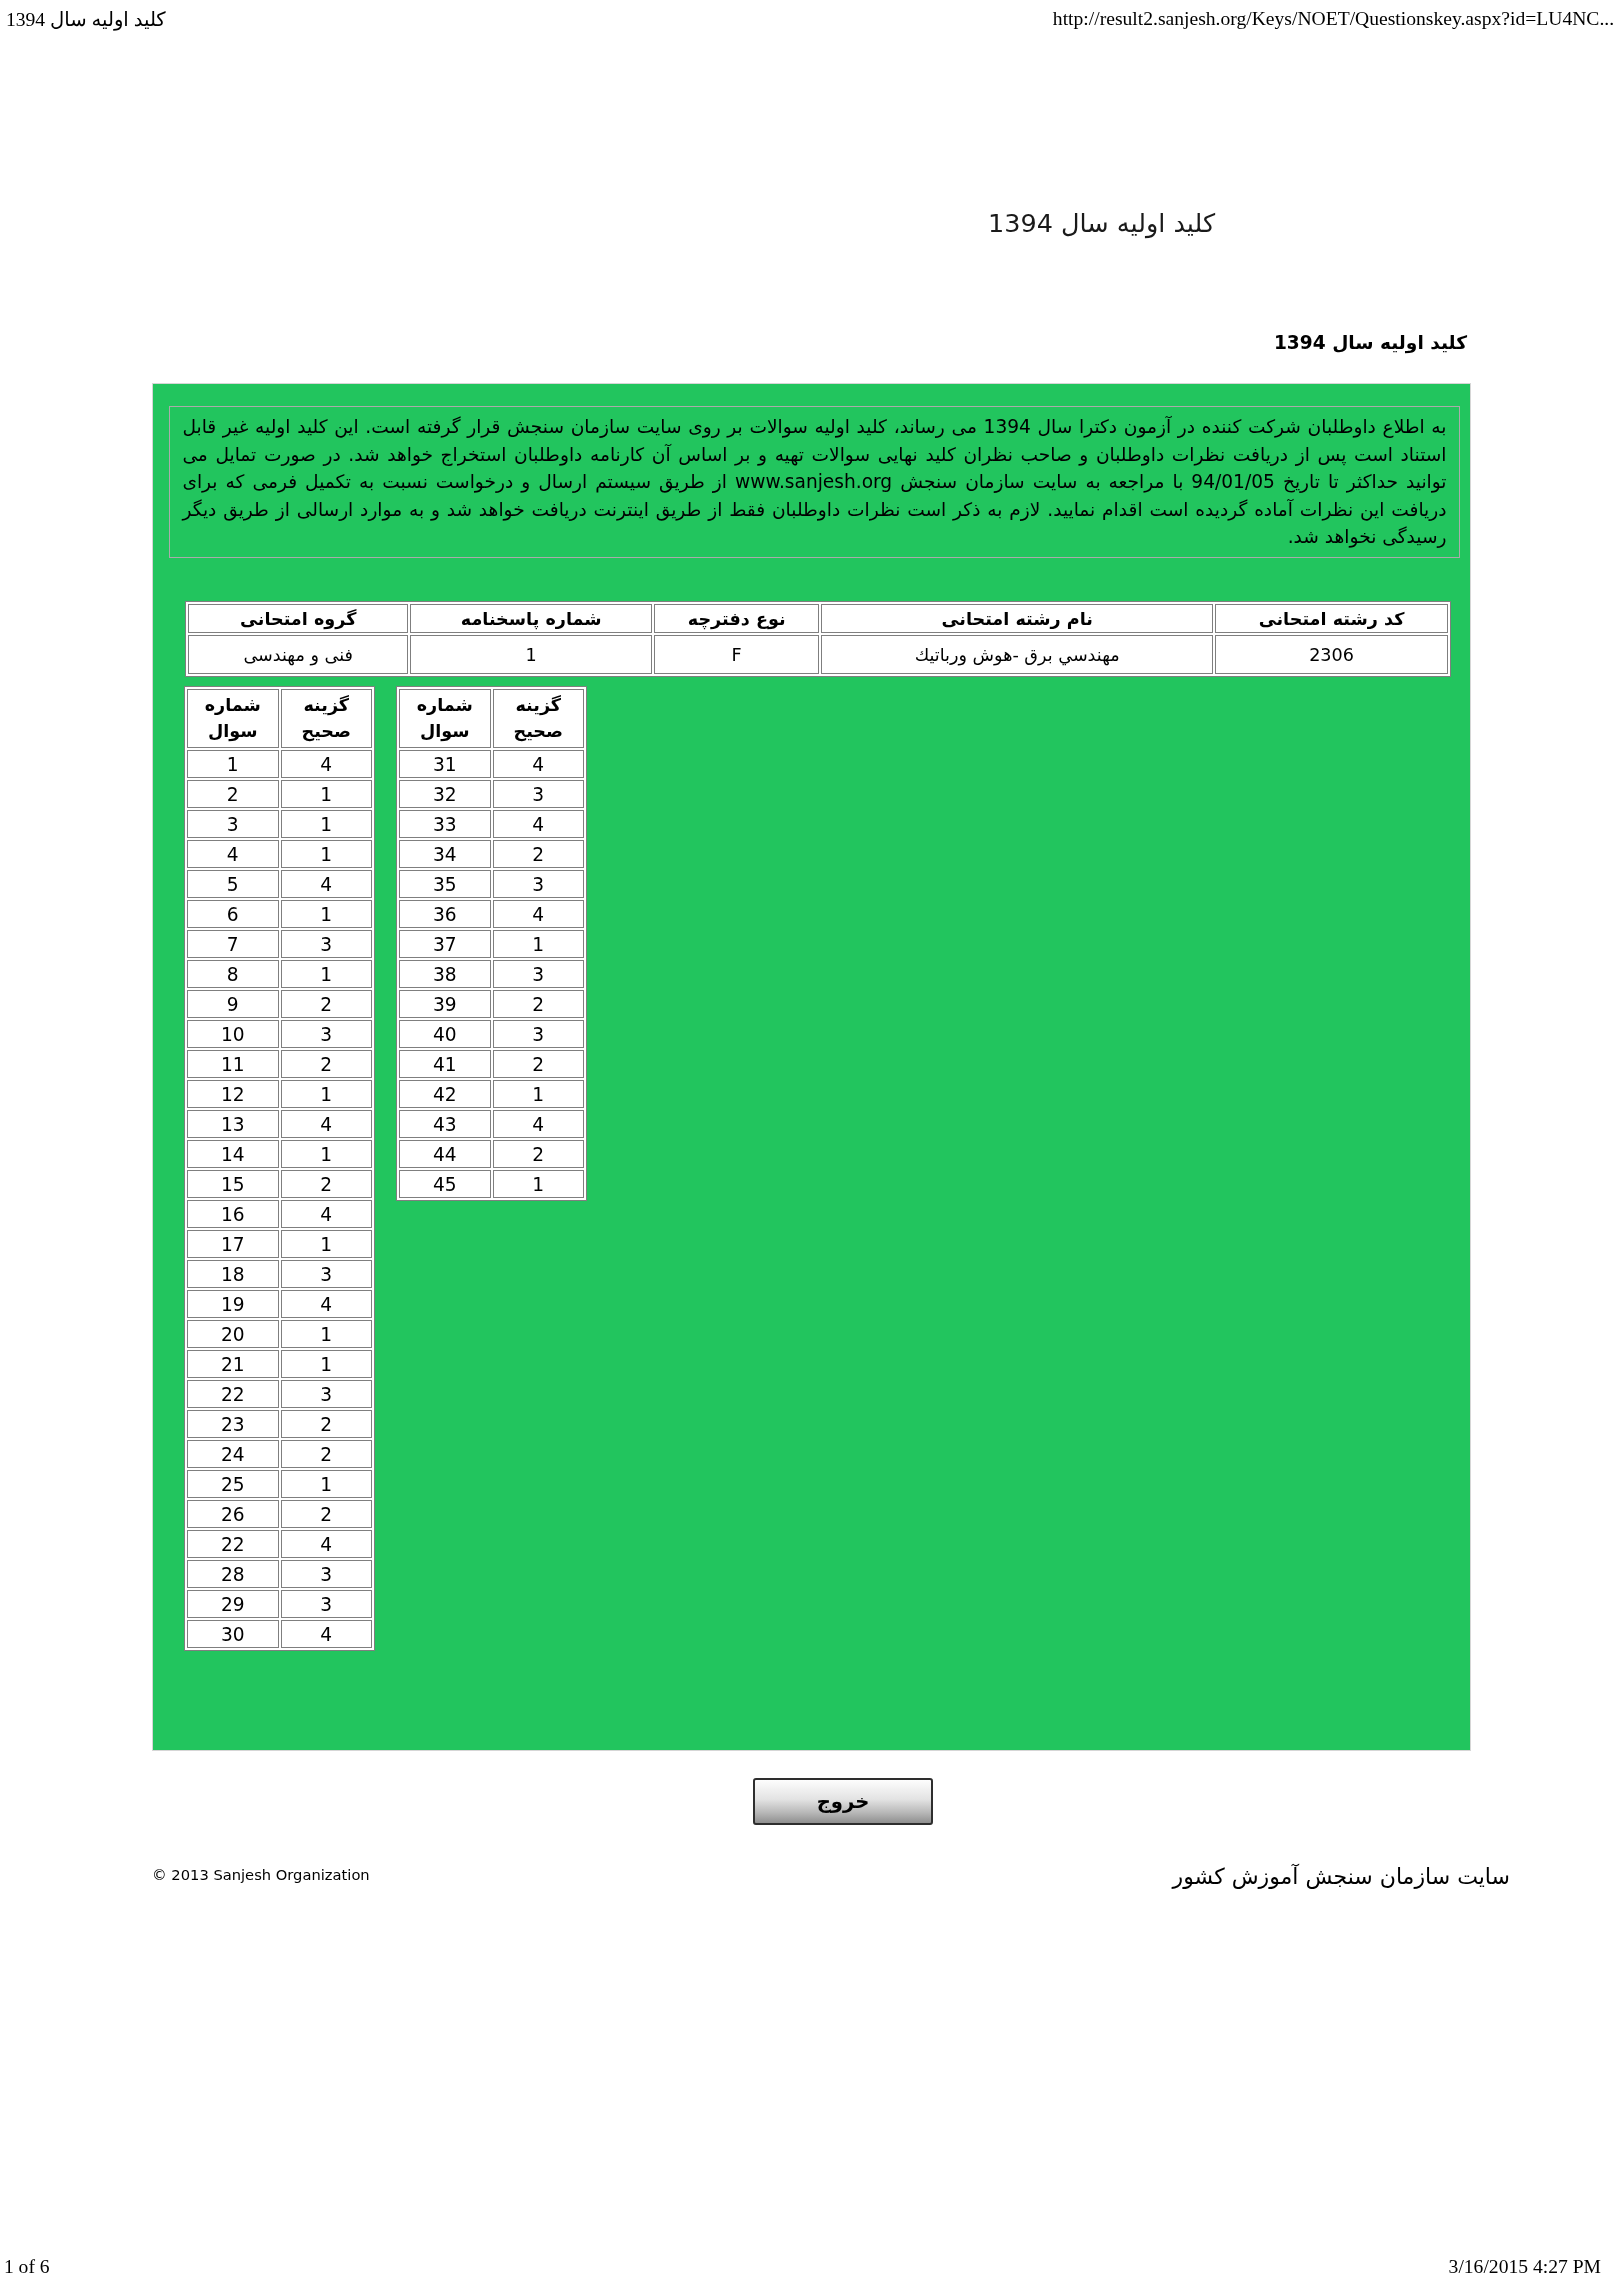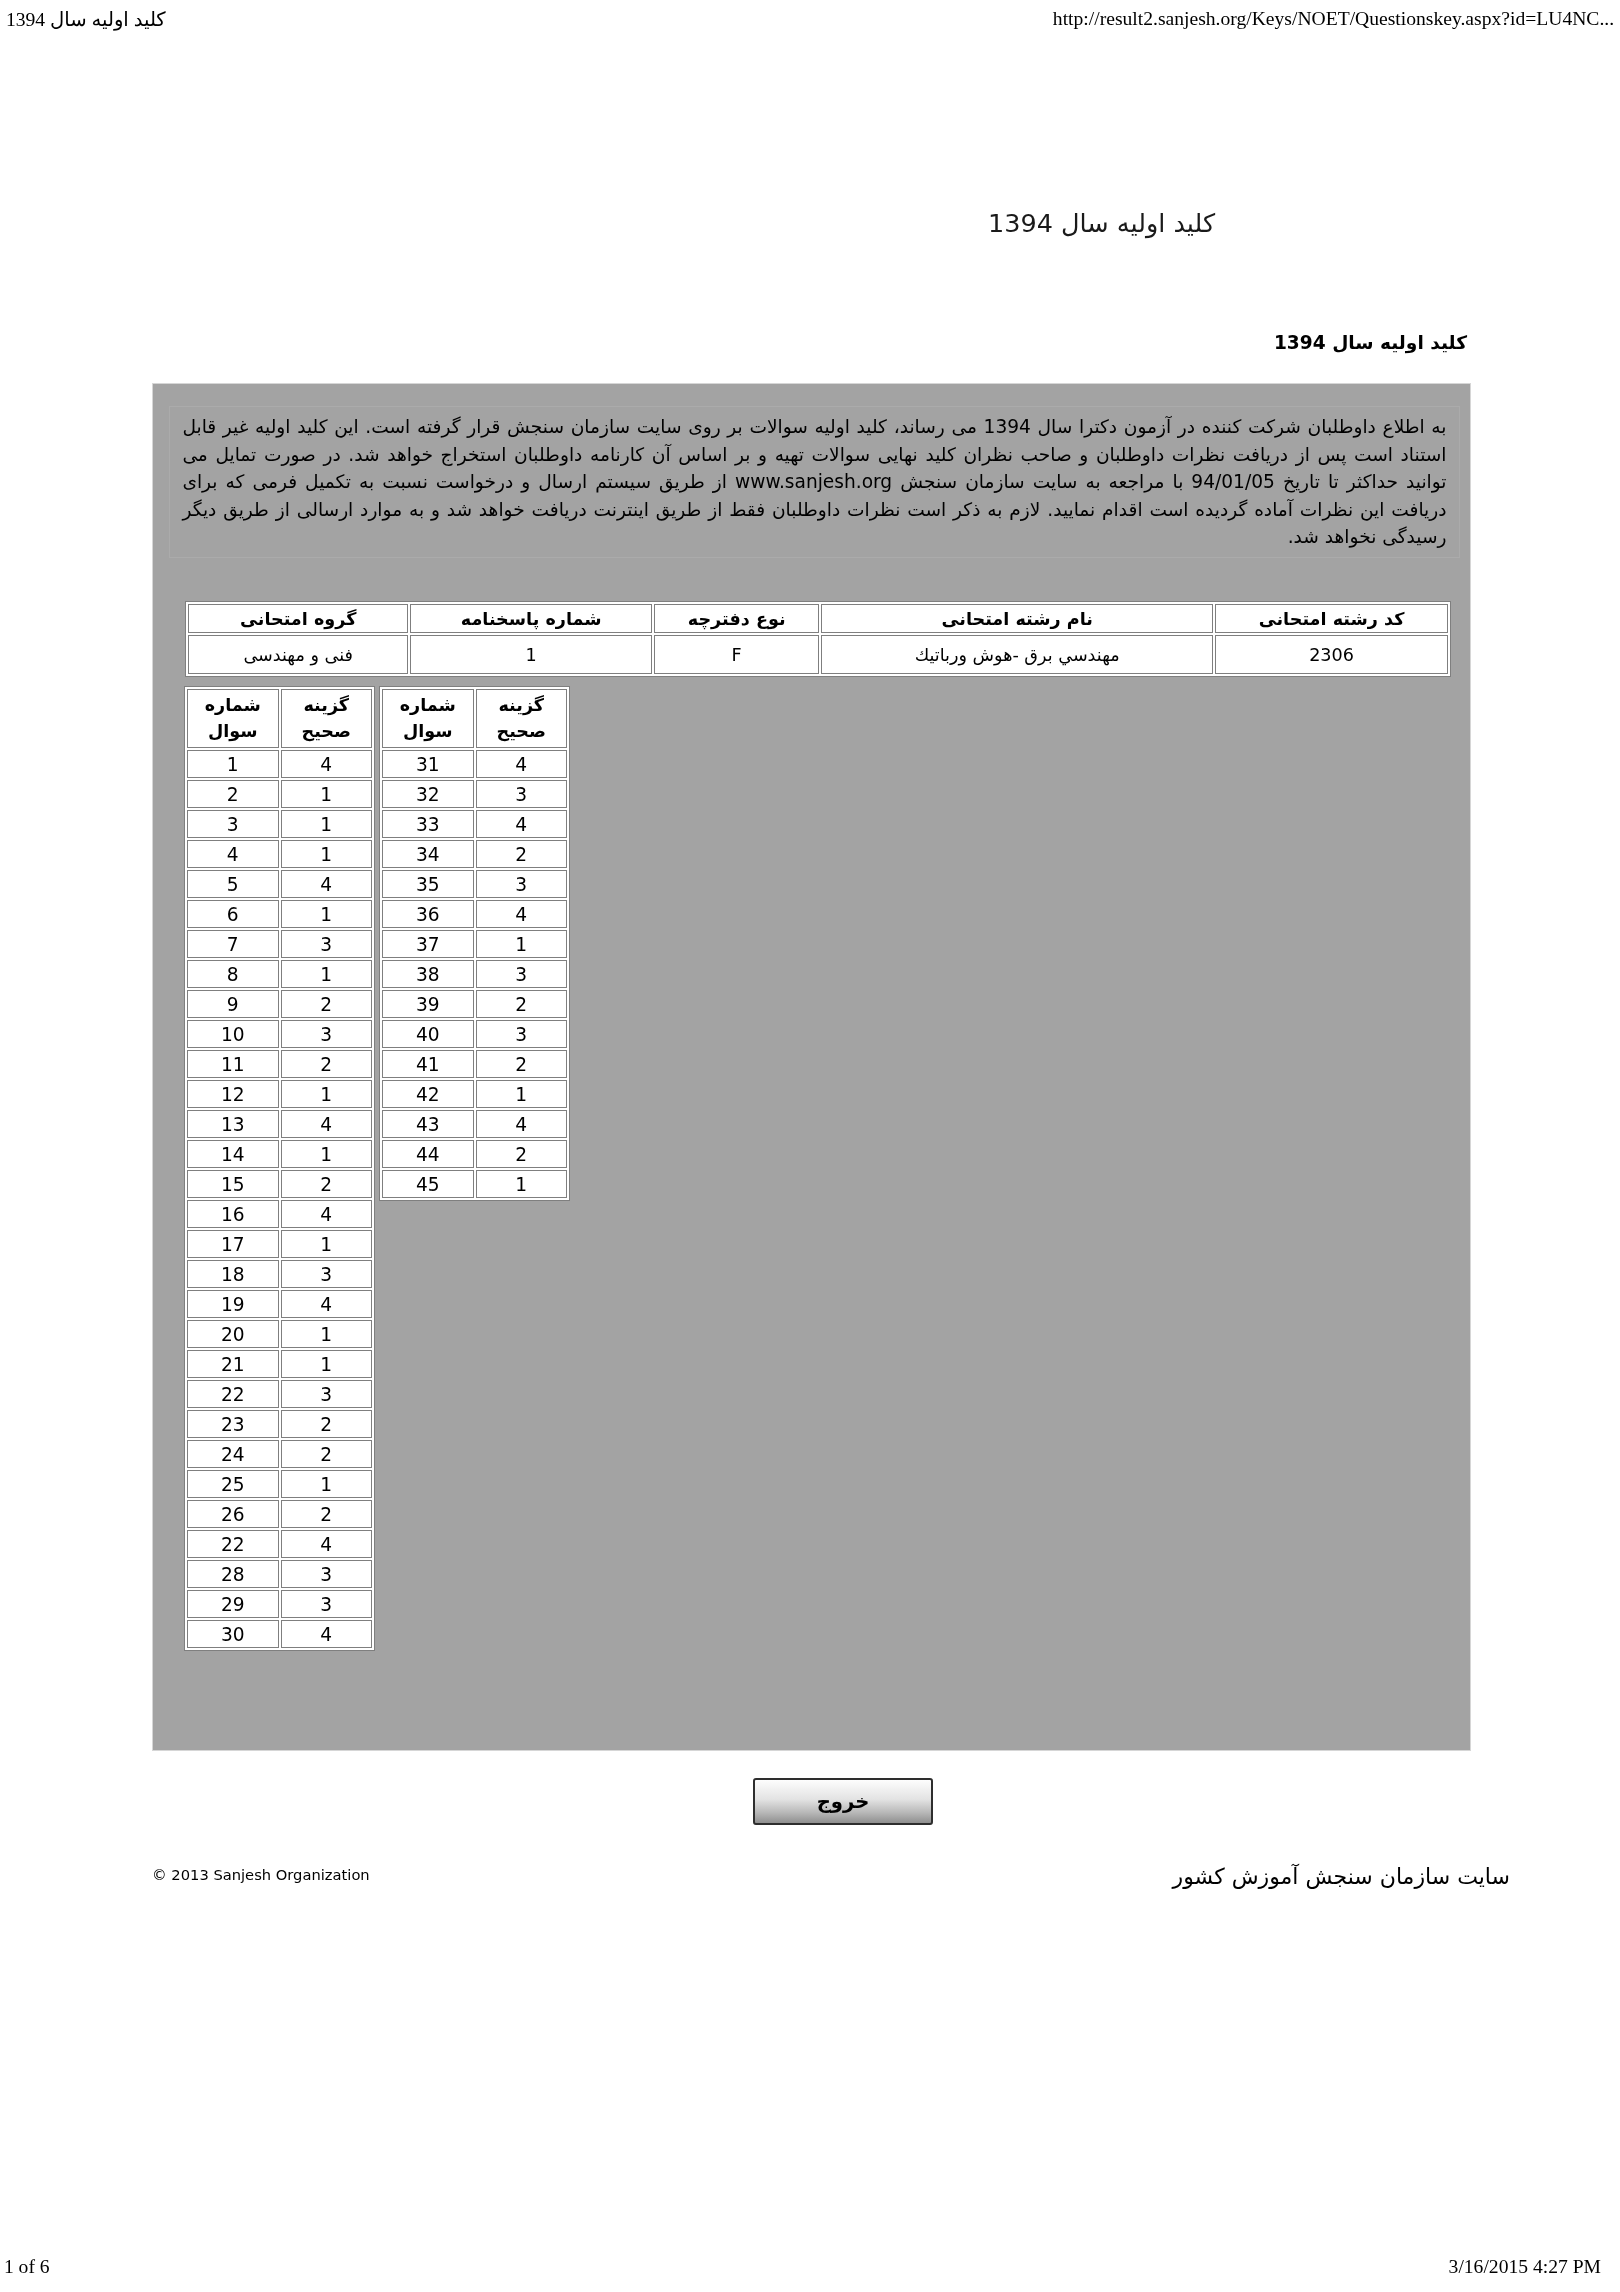--- a/index.html
+++ b/index.html
@@ -11,34 +11,34 @@
   .ph-title { left:5.9px; top:7.8px; }
   .ph-url   { right:5.9px; top:7.8px; }
   .pf-page  { left:3.9px; top:2256px; }
   .pf-date  { right:19px; top:2256px; }
 
   
   .page-title { position:absolute; left:988px; top:208px; font-size:25.5px; font-weight:400; color:#1a1a1a; white-space:nowrap; }
   .section-heading { position:absolute; right:153px; top:332px; font-size:18.6px; font-weight:700; white-space:nowrap; }
 
   
-  .content-box { position:absolute; left:152px; top:383px; width:1319px; height:1368px; border:1px solid #d6d6d6; background:#a3a3a3; }
+  .content-box { position:absolute; left:152px; top:383px; width:1319px; height:1368px; border:1px solid #d6d6d6; background:#22c55e; }
 
   
   .notice { position:absolute; left:15.7px; right:9.8px; top:21.6px; border:1px solid #ababab; padding:6.9px 12.7px; direction:rtl; text-align:justify; font-size:18.6px; line-height:27.4px; color:#000; }
 
   
   table { border-collapse:separate; border-spacing:2px; }
   .info-table { position:absolute; left:32px; top:217px; width:1266px; border:1px solid #7f7f7f; background:#fff; }
   .info-table th, .info-table td { border:1px solid #7f7f7f; text-align:center; vertical-align:middle; font-size:17.6px; }
   .info-table th { font-weight:700; height:29px; }
   .info-table td { height:39px; font-weight:400; }
 
   
-  .answers-row { position:absolute; left:31px; top:302px; display:flex; direction:ltr; gap:4px; align-items:flex-start; }
+  .answers-row { position:absolute; left:31px; top:302px; display:flex; direction:ltr; gap:21px; align-items:flex-start; }
   .answer-table { width:191px; border:1px solid #7f7f7f; background:#fff; }
   .answer-table th, .answer-table td { border:1px solid #7f7f7f; text-align:center; vertical-align:middle; }
   .answer-table th { font-weight:700; font-size:17.6px; line-height:25.5px; height:59px; white-space:pre-line; }
   .answer-table td { font-size:18.6px; height:28px; width:50%; }
 
   
   .exit-btn { position:absolute; left:737px; top:1778px; width:180px; height:47px;
     border:2px solid #2e2e2e; border-radius:2.9px;
     background:linear-gradient(to bottom, #fdfdfd 0%, #e3e3e3 45%, #b9b9b9 75%, #8f8f8f 100%);
     font-family:"DejaVu Sans", sans-serif; font-weight:700; font-size:19.6px; color:#000; cursor:pointer;margin-left:16px; }

